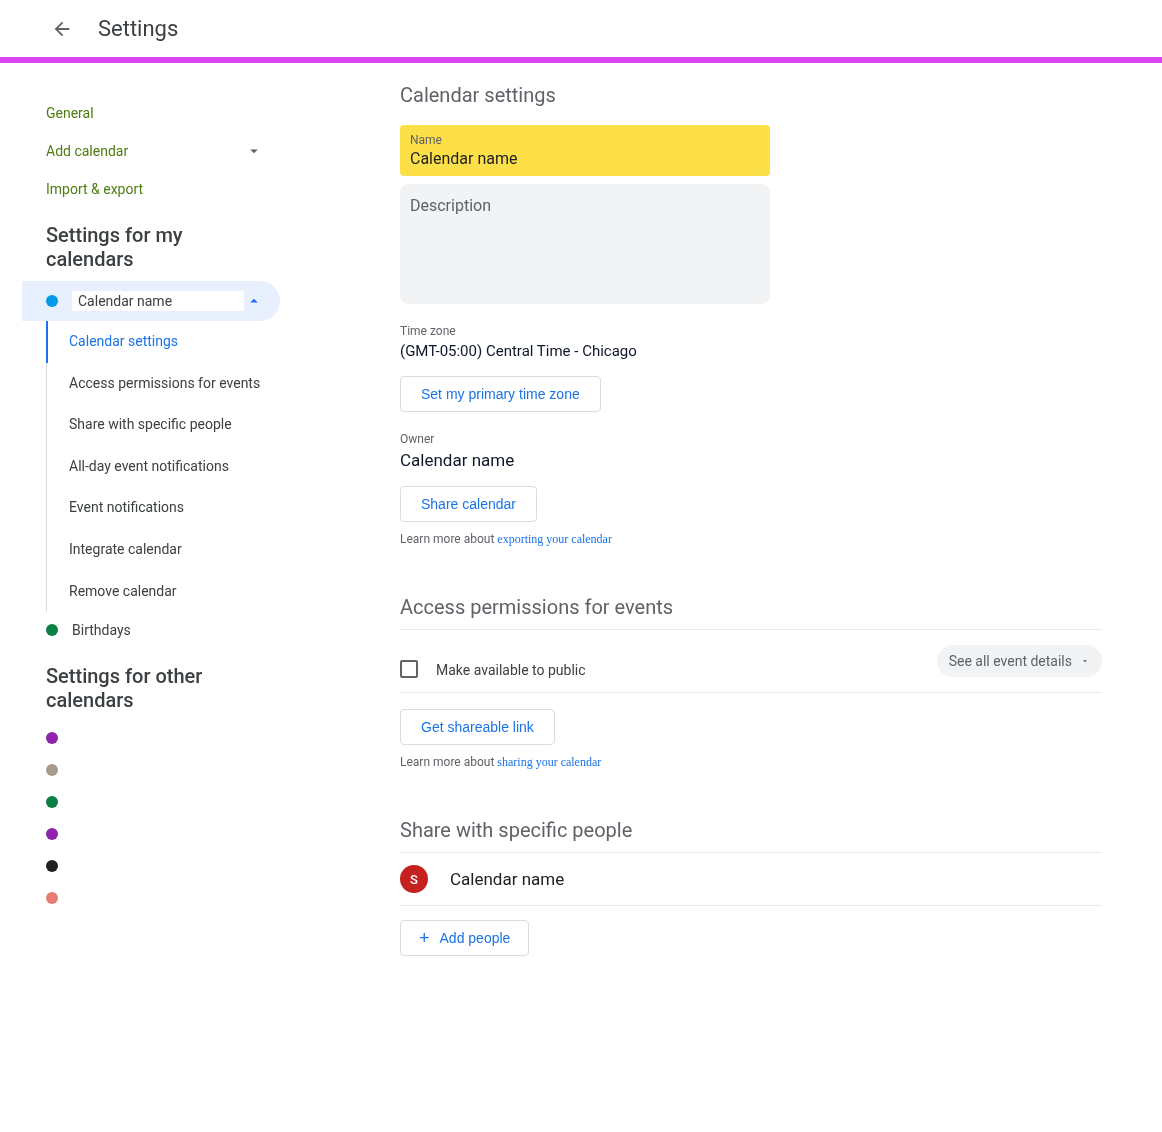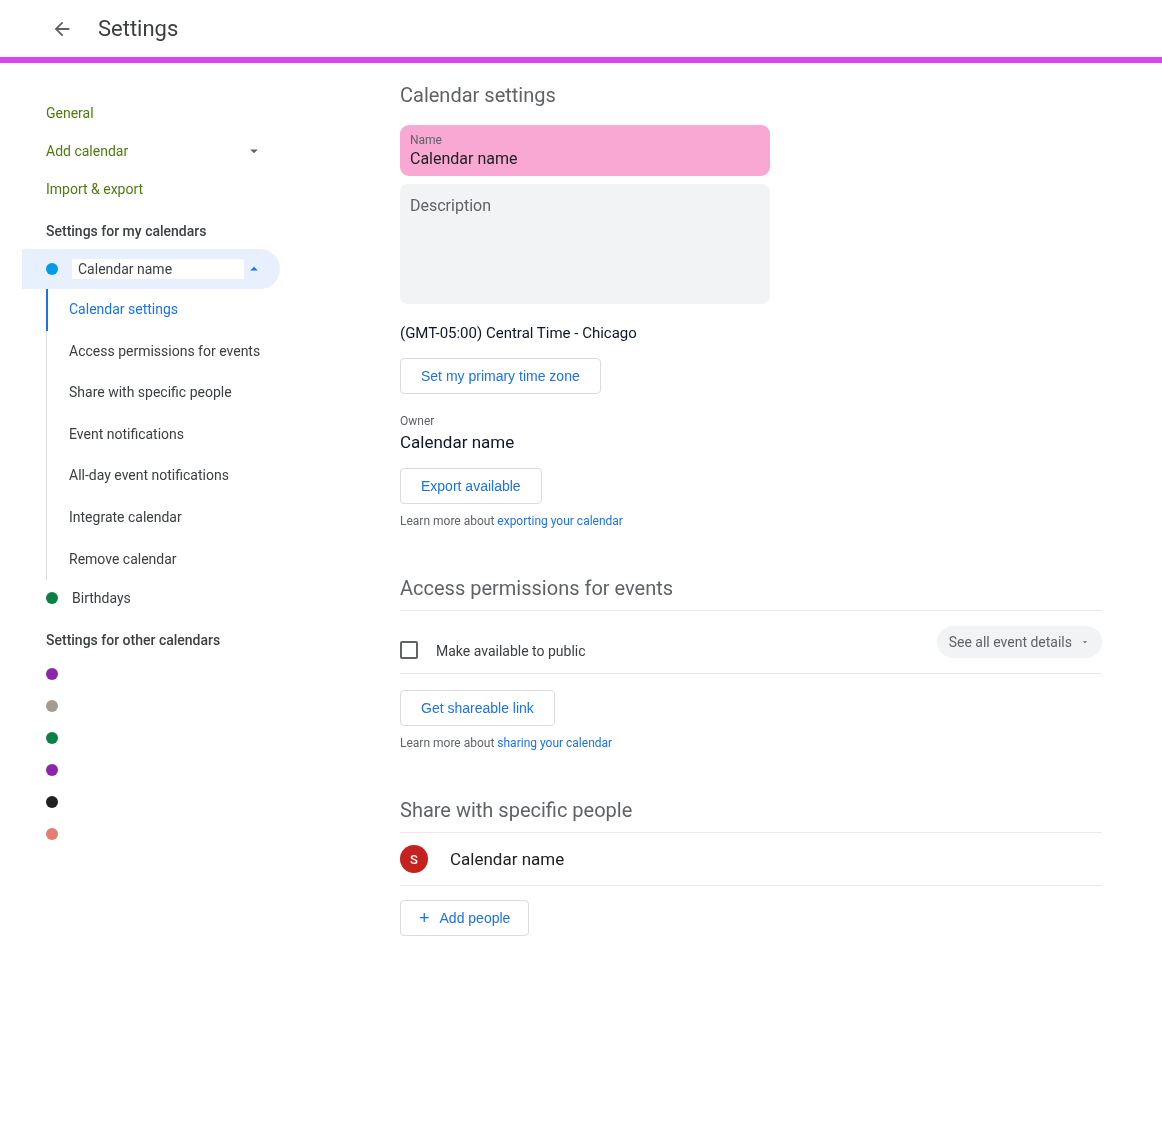--- a/index.html
+++ b/index.html
@@ -46,21 +46,21 @@
       padding: 10px 16px 10px 4px;
       font-size: 14px;
       color: #4d7c0f;
       cursor: pointer;
       display: flex;
       align-items: center;
       justify-content: space-between;
     }
     .nav-section-header {
       padding: 16px 16px 10px 4px;
-      font-size: 14px;
+      font-size: 20px;
       color: #3c4043;
       font-weight: 500;
     }
     .calendar-item {
       display: flex;
       align-items: center;
       padding: 10px 16px 10px 4px;
       cursor: pointer;
       border-radius: 0 20px 20px 0;
       position: relative;
@@ -117,22 +117,22 @@
     .section {
       margin-bottom: 48px;
     }
     .section-title {
       font-size: 20px;
       color: #5f6368;
       font-weight: 400;
       margin-bottom: 18px;
     }
     .field-box {
-      background: #f9a8d4;
-      border-radius: 9px;
+      background: #fde047;
+      border-radius: 4px;
       padding: 8px 10px;
       margin-bottom: 8px;
     }
     .field-label {
       font-size: 12px;
       color: #5f6368;
       margin-bottom: 2px;
     }
     .field-value {
       font-size: 16px;
@@ -171,20 +171,21 @@
       font-weight: 500;
     }
     .learn-more {
       font-size: 12px;
       color: #5f6368;
       margin-top: 10px;
     }
     .learn-more a {
       color: #1a73e8;
       text-decoration: none;
+      font-family: Liberation Serif, serif;
     }
     .checkbox-row {
       display: flex;
       align-items: center;
       justify-content: space-between;
       padding: 14px 0;
       border-bottom: 1px solid #e8eaed;
     }
     .checkbox-left {
       display: flex;
@@ -298,22 +299,22 @@
         <svg width="18" height="18" viewBox="0 0 24 24" fill="#1a73e8">
             <path d="M7 14l5-5 5 5z"></path>
           </svg>
       </span>
     </div>
 
     <div class="sub-nav">
       <div class="sub-nav-item active">Calendar settings</div>
       <div class="sub-nav-item">Access permissions for events</div>
       <div class="sub-nav-item">Share with specific people</div>
+      <div class="sub-nav-item">All-day event notifications</div>
       <div class="sub-nav-item">Event notifications</div>
-      <div class="sub-nav-item">All-day event notifications</div>
       <div class="sub-nav-item">Integrate calendar</div>
       <div class="sub-nav-item">Remove calendar</div>
     </div>
 
     <div class="calendar-item">
       <span class="calendar-dot" style="background:#0b8043;"></span>
       <span class="calendar-label">Birthdays</span>
     </div>
 
     <div class="nav-section-header">Settings for other calendars</div>
@@ -346,28 +347,29 @@
 
       <div class="field-box" style="width:370px;">
         <div class="field-label">Name</div>
         <div class="field-value">Calendar name</div>
       </div>
 
       <div class="description-box" style="width:370px;">
         <div class="description-placeholder">Description</div>
       </div>
 
+      <div class="small-label">Time zone</div>
       <div class="text-value">(GMT-05:00) Central Time - Chicago</div>
 
       <button class="outlined-button">Set my primary time zone</button>
 
       <div class="small-label mt-20">Owner</div>
       <div class="text-value" style="font-size:17px;">Calendar name</div>
 
-      <button class="outlined-button">Export available</button>
+      <button class="outlined-button">Share calendar</button>
 
       <div class="learn-more">
         <span>Learn more about </span><a href="#">exporting your calendar</a>
       </div>
     </div>
 
     <div class="section access-section">
       <div class="section-title">Access permissions for events</div>
 
       <div class="checkbox-row">

